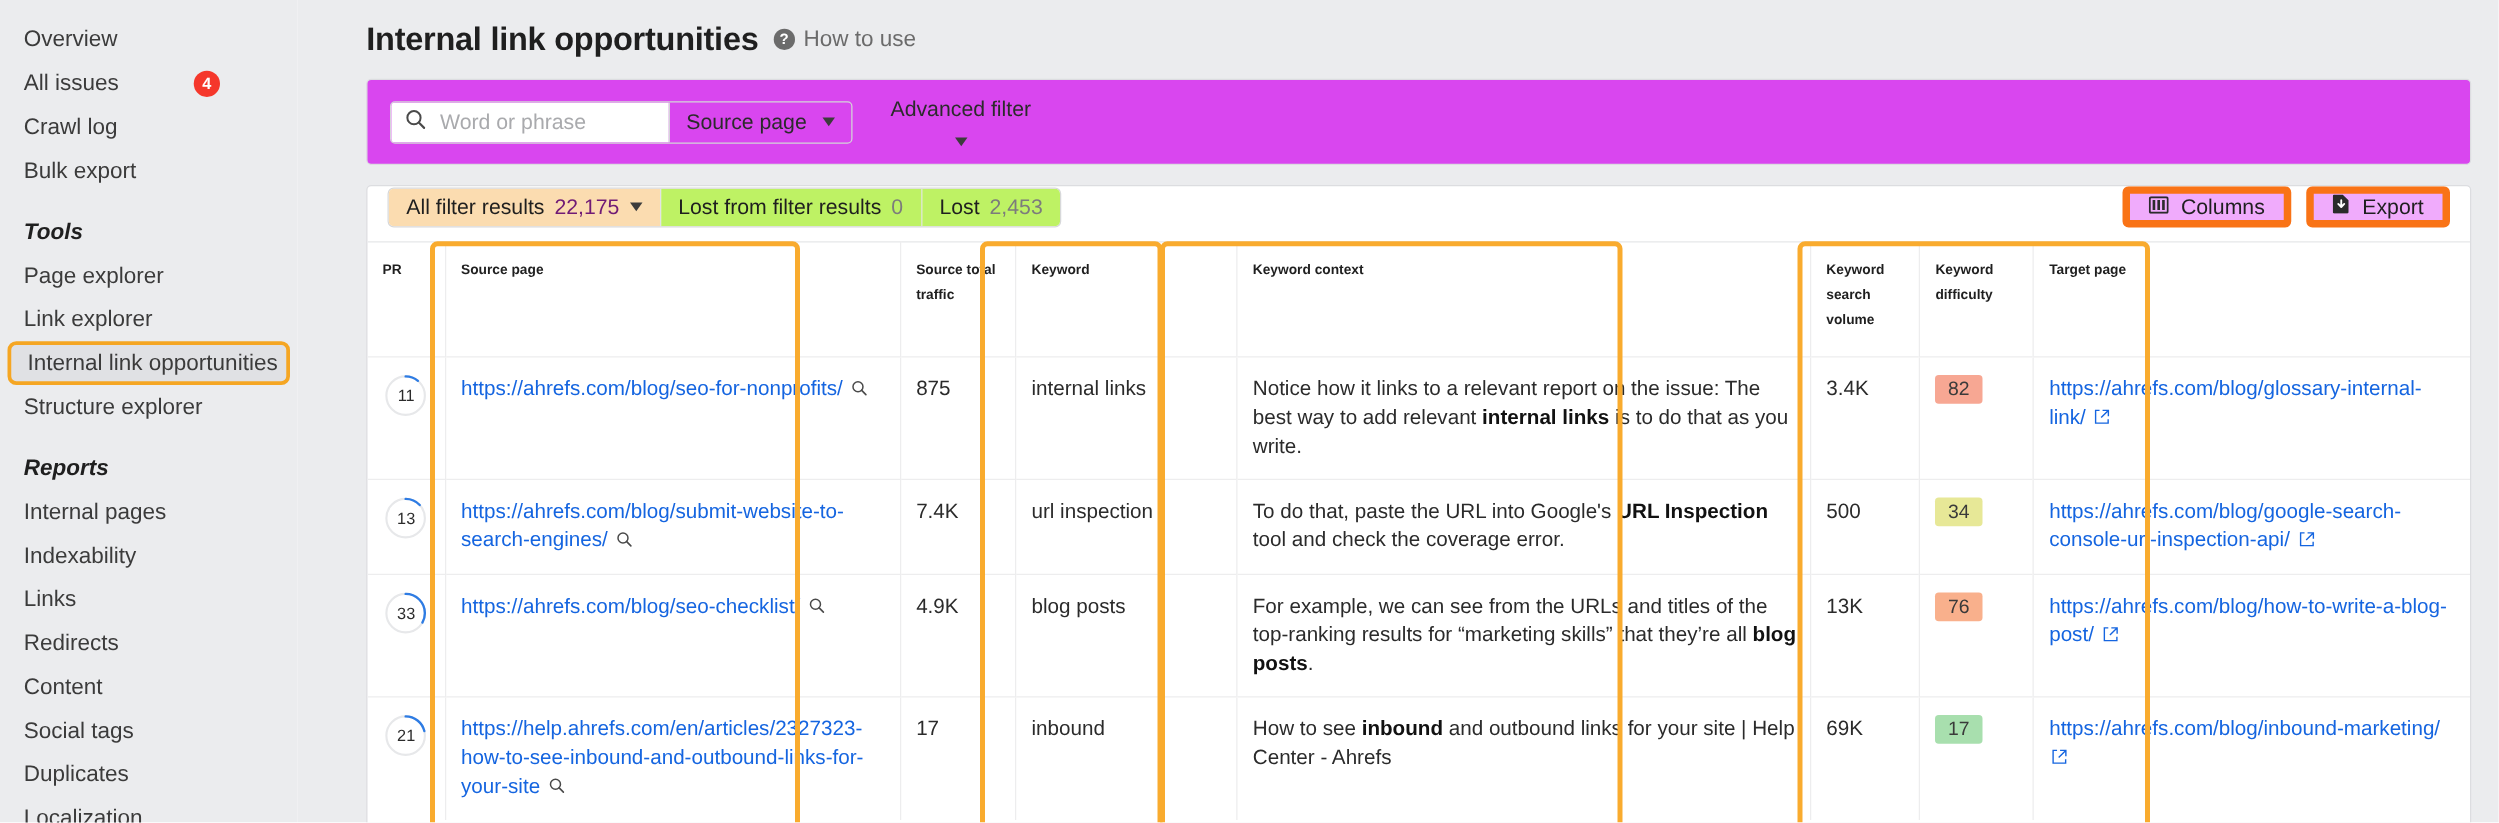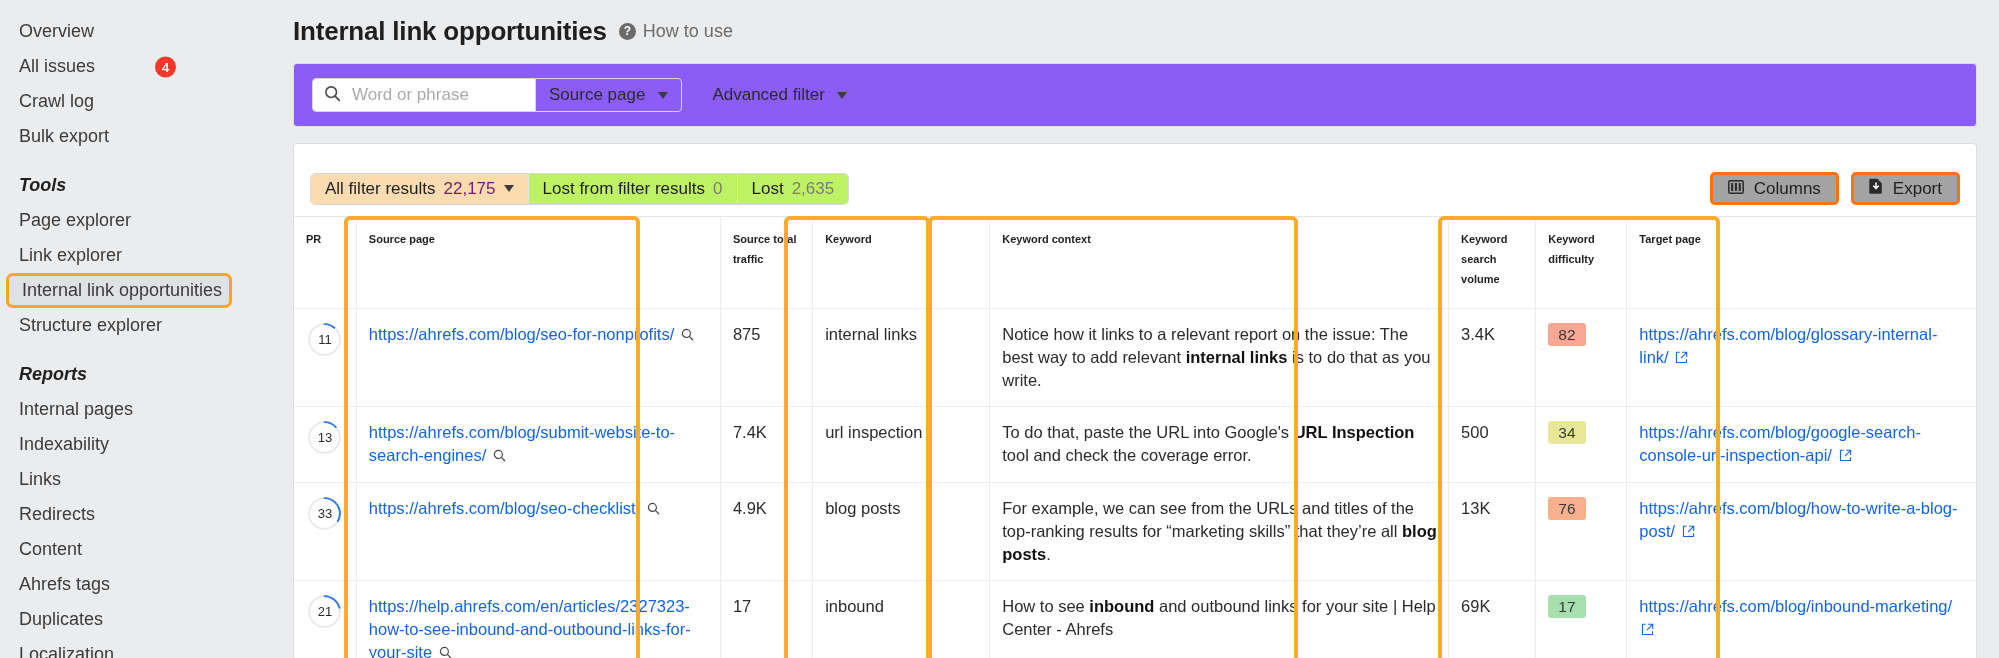--- a/index.html
+++ b/index.html
@@ -104,21 +104,21 @@
     color: #fff;
     font-size: 12px;
     font-weight: bold;
     line-height: 17px;
     text-align: center;
     display: inline-block;
   }
 
   
   #filter-panel {
-    background: #8b5cf6;
+    background: #d946ef;
     margin: 0 22px 0 55px;
     border: 1px solid #dcdde0;
     border-radius: 4px;
     padding: 14px 18px;
     display: flex;
     align-items: center;
     gap: 0;
   }
   .search-group {
     display: flex;
@@ -160,20 +160,21 @@
   }
   .adv-filter {
     display: flex;
     align-items: center;
     gap: 12px;
     margin-left: 30px;
     font-size: 17px;
     color: #2b2b2b;
     cursor: pointer;
     white-space: nowrap;
+    flex-direction: column;
   }
   .caret {
     width: 0; height: 0;
     border-left: 5.5px solid transparent;
     border-right: 5.5px solid transparent;
     border-top: 7px solid #3c3c3c;
     display: inline-block;
   }
 
   
@@ -183,21 +184,21 @@
     border: 1px solid #dcdde0;
     border-top-left-radius: 4px;
     border-top-right-radius: 4px;
     height: 520px;
     overflow: hidden;
     position: relative;
   }
   #results-toolbar {
     display: flex;
     align-items: center;
-    padding: 28px 16px 11px 16px;
+    padding: 0 16px 11px 16px;
   }
   .seg {
     display: flex;
     align-items: stretch;
     border: 1px solid #d7d8da;
     border-radius: 5px;
     overflow: hidden;
     height: 32px;
   }
   .seg-btn {
@@ -221,23 +222,23 @@
     margin-left: auto;
     display: flex;
     gap: 12px;
   }
   .tb-btn {
     display: flex;
     align-items: center;
     gap: 10px;
     height: 33px;
     padding: 0 15px;
-    border: 3px solid #f97316;
+    border: 6px solid #f97316;
     border-radius: 5px;
-    background: #a3a3a3;
+    background: #f0abfc;
     font-size: 17px;
     color: #1f1f1f;
     cursor: pointer;
     white-space: nowrap;
   }
 
   
   .tbl-wrap { position: relative; }
   table.data {
     width: 100%;
@@ -327,21 +328,21 @@
       <div class="nav-item"><span>Page explorer</span></div>
       <div class="nav-item"><span>Link explorer</span></div>
       <div class="nav-item active"><span>Internal link opportunities</span></div>
       <div class="nav-item"><span>Structure explorer</span></div>
       <div class="nav-item heading"><span>Reports</span></div>
       <div class="nav-item"><span>Internal pages</span></div>
       <div class="nav-item"><span>Indexability</span></div>
       <div class="nav-item"><span>Links</span></div>
       <div class="nav-item"><span>Redirects</span></div>
       <div class="nav-item"><span>Content</span></div>
-      <div class="nav-item"><span>Ahrefs tags</span></div>
+      <div class="nav-item"><span>Social tags</span></div>
       <div class="nav-item"><span>Duplicates</span></div>
       <div class="nav-item"><span>Localization</span></div>
     </nav>
 
   <section id="main">
 
     <div id="page-header">
       <div id="page-title">Internal link opportunities</div>
       <div class="howto">
         <span class="q-icon">?</span>
@@ -379,21 +380,21 @@
               <span>All filter results</span>
               <span class="seg-num">22,175</span>
               <span class="caret"></span>
             </div>
             <div class="seg-btn">
               <span>Lost from filter results</span>
               <span class="seg-num">0</span>
             </div>
             <div class="seg-btn">
               <span>Lost</span>
-              <span class="seg-num">2,635</span>
+              <span class="seg-num">2,453</span>
             </div>
           </div>
         <div class="toolbar-right">
           <div class="tb-btn">
             <span>
               <svg width="16" height="14" viewBox="0 0 16 14">
                 <rect x="0.8" y="0.8" width="14.4" height="12.4" rx="1.3" fill="none" stroke="#2b2b2b" stroke-width="1.5"></rect>
                 <rect x="3.1" y="3.0" width="2.1" height="8" fill="#2b2b2b"></rect>
                 <rect x="6.9" y="3.0" width="2.1" height="8" fill="#2b2b2b"></rect>
                 <rect x="10.7" y="3.0" width="2.1" height="8" fill="#2b2b2b"></rect>

